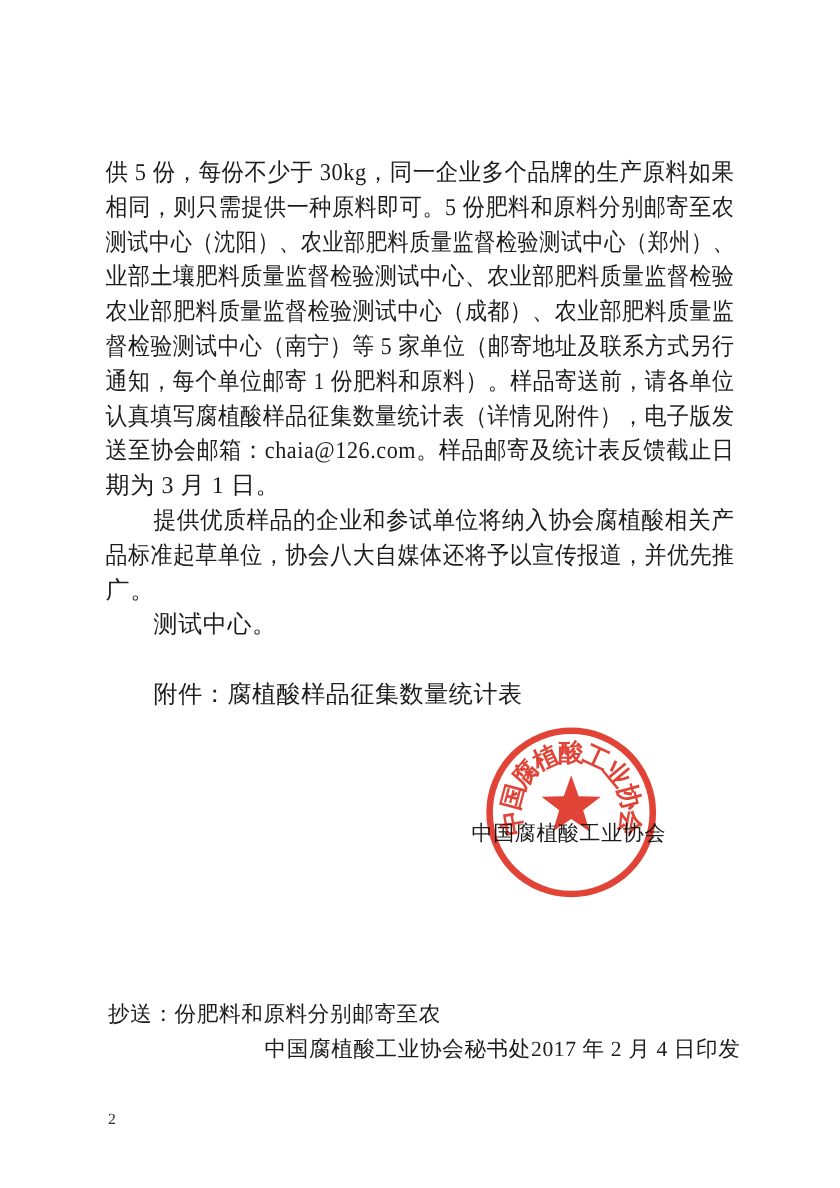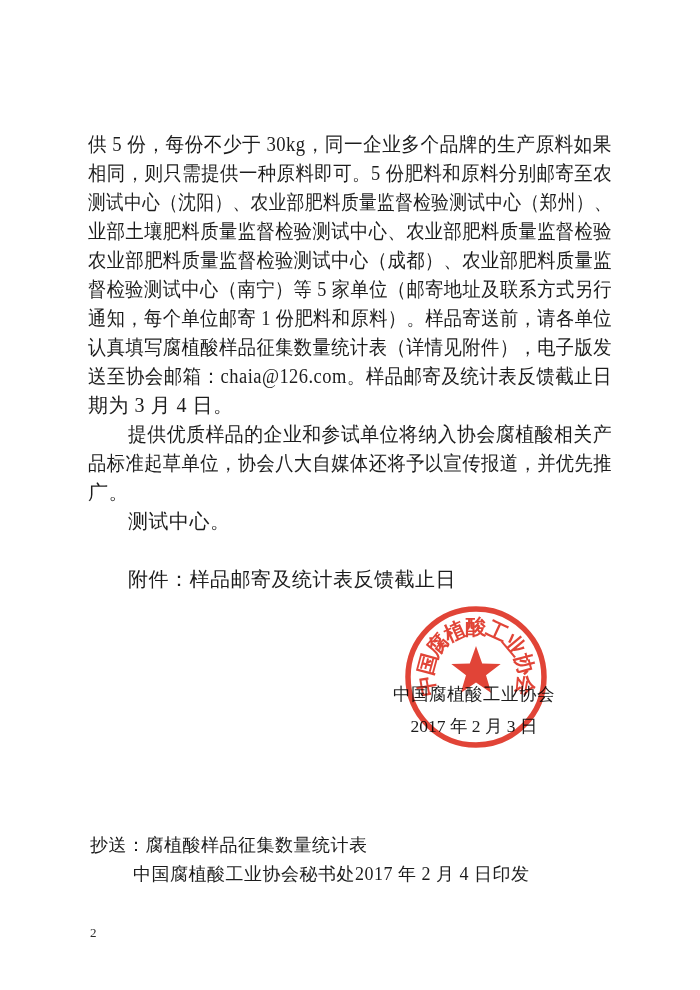--- a/index.html
+++ b/index.html
@@ -86,21 +86,21 @@
     line-height: 22px;
     white-space: nowrap;
     letter-spacing: 0.5px;
   }
   .footer-row {
     position: absolute;
     left: 133px;
     top: 851px;
     width: 484px;
     display: flex;
-    justify-content: flex-start;
+    justify-content: flex-end;
     font-size: 18px;
     line-height: 22px;
     white-space: nowrap;
     letter-spacing: 0.5px;
   }
   .page-number {
     position: absolute;
     left: 90px;
     top: 913px;
     font-size: 13px;
@@ -115,49 +115,48 @@
   <div class="body-text" id="body-lines">
       <div class="bline"><span class="bline-text" style="transform: scaleX(0.934046);">供 5 份，每份不少于 30kg，同一企业多个品牌的生产原料如果</span></div>
       <div class="bline"><span class="bline-text" style="transform: scaleX(0.920105);">相同，则只需提供一种原料即可。5 份肥料和原料分别邮寄至农</span></div>
       <div class="bline"><span class="bline-text" style="transform: scaleX(0.881413);">测试中心（沈阳）、农业部肥料质量监督检验测试中心（郑州）、</span></div>
       <div class="bline"><span class="bline-text" style="transform: scaleX(0.912892);">业部土壤肥料质量监督检验测试中心、农业部肥料质量监督检验</span></div>
       <div class="bline"><span class="bline-text" style="transform: scaleX(0.912892);">农业部肥料质量监督检验测试中心（成都）、农业部肥料质量监</span></div>
       <div class="bline"><span class="bline-text" style="transform: scaleX(0.911304);">督检验测试中心（南宁）等 5 家单位（邮寄地址及联系方式另行</span></div>
       <div class="bline"><span class="bline-text" style="transform: scaleX(0.911304);">通知，每个单位邮寄 1 份肥料和原料）。样品寄送前，请各单位</span></div>
       <div class="bline"><span class="bline-text" style="transform: scaleX(0.912892);">认真填写腐植酸样品征集数量统计表（详情见附件），电子版发</span></div>
       <div class="bline"><span class="bline-text" style="transform: scaleX(0.924086);">送至协会邮箱：chaia@126.com。样品邮寄及统计表反馈截止日</span></div>
-      <div class="bline"><span class="bline-text">期为 3 月 4 日。</span></div>
+      <div class="bline"><span class="bline-text">期为 3 月 1 日。</span></div>
       <div class="bline ind"><span class="bline-text" style="transform: scaleX(0.94439);">提供优质样品的企业和参试单位将纳入协会腐植酸相关产</span></div>
       <div class="bline"><span class="bline-text" style="transform: scaleX(0.912892);">品标准起草单位，协会八大自媒体还将予以宣传报道，并优先推</span></div>
       <div class="bline"><span class="bline-text">广。</span></div>
       <div class="bline ind"><span class="bline-text">测试中心。</span></div>
       <div class="bline"><span class="bline-text"></span></div>
-      <div class="bline ind"><span class="bline-text">附件：样品邮寄及统计表反馈截止日</span></div>
+      <div class="bline ind"><span class="bline-text">附件：腐植酸样品征集数量统计表</span></div>
     </div>
 
   <div class="sig-block">
     <div class="sig-org">中国腐植酸工业协会</div>
-    <div class="sig-date">2017 年 2 月 3 日</div>
   </div>
 
   <svg class="seal" id="seal-svg" viewBox="0 0 160 160">
     <circle class="seal-ring" cx="80" cy="80" r="68" stroke="#dd2a1b"></circle>
     <polygon points="80,49 86.2,66.5 104.7,67.0 90.0,78.2 95.3,96.0 80,85.5 64.7,96.0 70.0,78.2 55.3,67.0 73.8,66.5" fill="#dd2a1b"></polygon>
   <text x="30.8" y="88.7" transform="rotate(-100.0 30.8 88.7)" class="seal-char" fill="#dd2a1b">中</text>
       <text x="31.7" y="67.1" transform="rotate(-75.0 31.7 67.1)" class="seal-char" fill="#dd2a1b">国</text>
       <text x="41.7" y="47.9" transform="rotate(-50.0 41.7 47.9)" class="seal-char" fill="#dd2a1b">腐</text>
       <text x="58.9" y="34.7" transform="rotate(-25.0 58.9 34.7)" class="seal-char" fill="#dd2a1b">植</text>
       <text x="80.0" y="30.0" transform="rotate(0.0 80.0 30.0)" class="seal-char" fill="#dd2a1b">酸</text>
       <text x="101.1" y="34.7" transform="rotate(25.0 101.1 34.7)" class="seal-char" fill="#dd2a1b">工</text>
       <text x="118.3" y="47.9" transform="rotate(50.0 118.3 47.9)" class="seal-char" fill="#dd2a1b">业</text>
       <text x="128.3" y="67.1" transform="rotate(75.0 128.3 67.1)" class="seal-char" fill="#dd2a1b">协</text>
       <text x="129.2" y="88.7" transform="rotate(100.0 129.2 88.7)" class="seal-char" fill="#dd2a1b">会</text>
     </svg>
 
-  <div class="footer-cc">抄送：腐植酸样品征集数量统计表</div>
+  <div class="footer-cc">抄送：份肥料和原料分别邮寄至农</div>
   <div class="footer-row">
     <span>中国腐植酸工业协会秘书处</span>
     <span>2017 年 2 月 4 日印发</span>
   </div>
 
   <div class="page-number">2</div>
 
 </div>
 
 </body></html>

